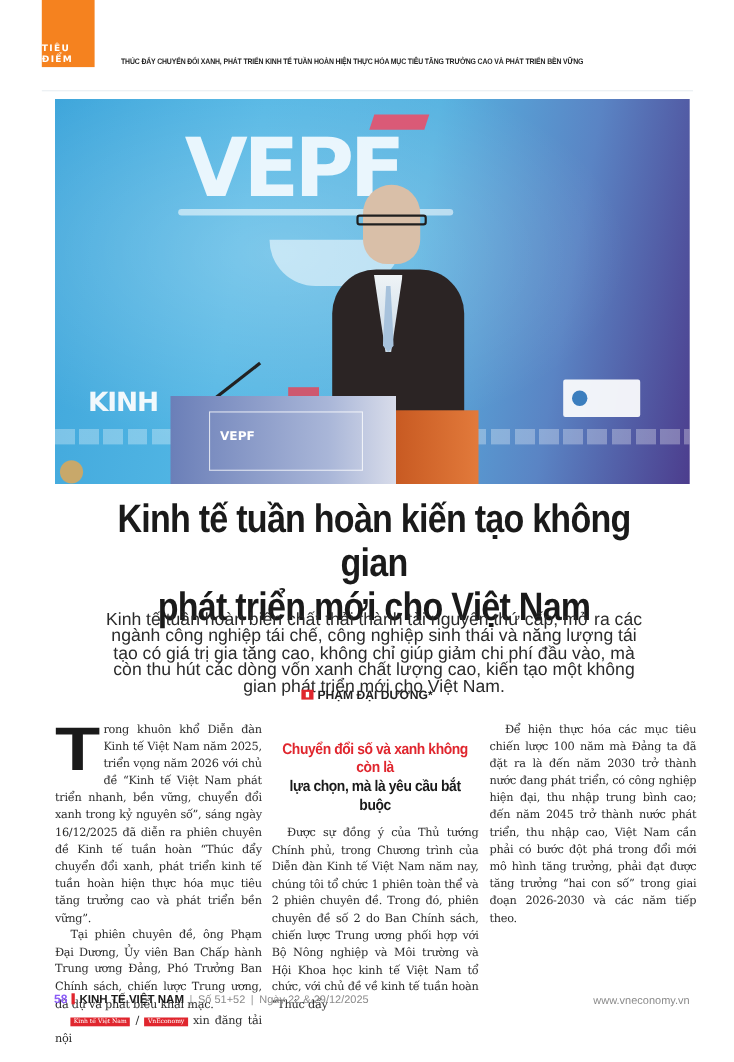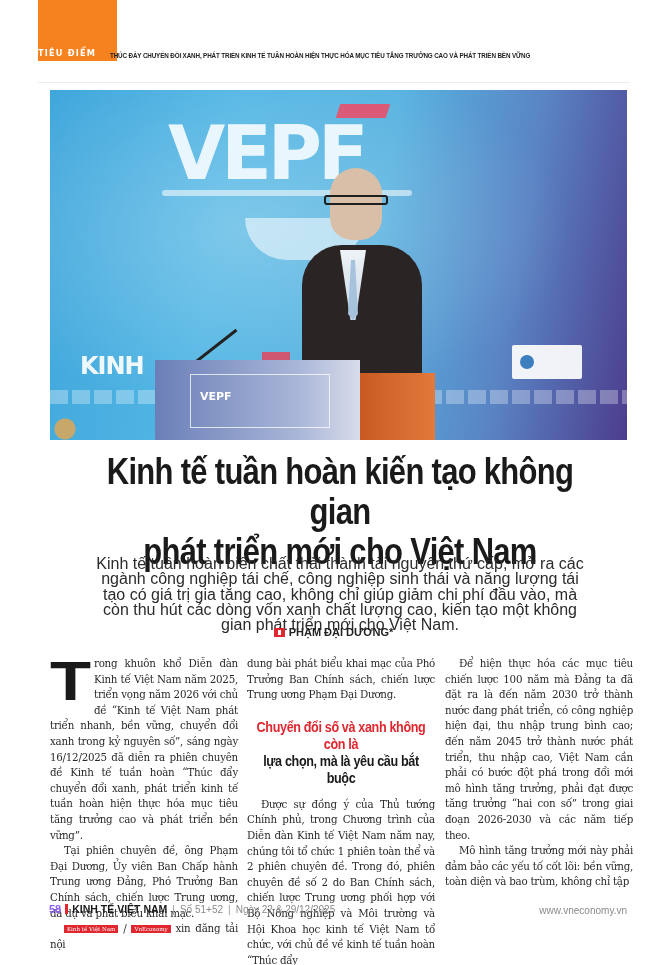--- a/index.html
+++ b/index.html
@@ -1,23 +1,23 @@
 <!DOCTYPE html>
 <html><head>
   <meta charset="utf-8">
   <style>
     * { margin: 0; padding: 0; box-sizing: border-box; }
     html, body { width: 667px; height: 965px; background: #ffffff; overflow: hidden; }
     body { position: relative; font-family: "Liberation Serif", serif; color: #2a2a2a; }
 
     
     .section-tag {
-      position: absolute; left: 38px; top: 0; width: 79px; height: 61px;
+      position: absolute; left: 38px; top: 0; width: 48px; height: 61px;
       background: #f5821f;
-      display: flex; align-items: flex-end; justify-content: flex-start;
+      display: flex; align-items: flex-end; justify-content: center;
       padding-bottom: 3px;
     }
     .section-tag span {
       color: #ffffff; font-family: "DejaVu Sans", sans-serif; font-weight: bold;
       font-size: 8.2px; letter-spacing: 1.2px;
     }
     .kicker {
       position: absolute; left: 110px; top: 51px; width: 520px;
       font-family: "Liberation Sans", sans-serif; font-weight: bold;
       font-size: 7.3px; letter-spacing: -0.15px; color: #222;
@@ -188,29 +188,27 @@
   <span class="dropcap">T</span>
   <p class="noindent">rong khuôn khổ Diễn đàn Kinh tế Việt Nam năm 2025, triển vọng năm 2026 với chủ đề “Kinh tế Việt Nam phát triển nhanh, bền vững, chuyển đổi xanh trong kỷ nguyên số”, sáng ngày 16/12/2025 đã diễn ra phiên chuyên đề Kinh tế tuần hoàn “Thúc đẩy chuyển đổi xanh, phát triển kinh tế tuần hoàn hiện thực hóa mục tiêu tăng trưởng cao và phát triển bền vững”.</p>
   <p>Tại phiên chuyên đề, ông Phạm Đại Dương, Ủy viên Ban Chấp hành Trung ương Đảng, Phó Trưởng Ban Chính sách, chiến lược Trung ương, đã dự và phát biểu khai mạc.</p>
   <p>
     <span class="badge">Kinh tế Việt Nam</span><span class="slash">/</span><span class="badge">VnEconomy</span>
     <span>xin đăng tải nội</span>
   </p>
 </div>
 
 <div class="col col2">
-  <p class="noindent">dung bài phát biểu khai mạc của Phó Trưởng Ban Chính sách, chiến lược Trung ương Phạm Đại Dương.</p>
   <h2 class="subhead">
     <span class="red">Chuyển đổi số và xanh không còn là</span>
     <span class="black">lựa chọn, mà là yêu cầu bắt buộc</span>
   </h2>
   <p>Được sự đồng ý của Thủ tướng Chính phủ, trong Chương trình của Diễn đàn Kinh tế Việt Nam năm nay, chúng tôi tổ chức 1 phiên toàn thể và 2 phiên chuyên đề. Trong đó, phiên chuyên đề số 2 do Ban Chính sách, chiến lược Trung ương phối hợp với Bộ Nông nghiệp và Môi trường và Hội Khoa học kinh tế Việt Nam tổ chức, với chủ đề về kinh tế tuần hoàn “Thúc đẩy</p>
 </div>
 
 <div class="col col3">
   <p>Để hiện thực hóa các mục tiêu chiến lược 100 năm mà Đảng ta đã đặt ra là đến năm 2030 trở thành nước đang phát triển, có công nghiệp hiện đại, thu nhập trung bình cao; đến năm 2045 trở thành nước phát triển, thu nhập cao, Việt Nam cần phải có bước đột phá trong đổi mới mô hình tăng trưởng, phải đạt được tăng trưởng “hai con số” trong giai đoạn 2026-2030 và các năm tiếp theo.</p>
-  <p>Mô hình tăng trưởng mới này phải đảm bảo các yếu tố cốt lõi: bền vững, toàn diện và bao trùm, không chỉ tập</p>
 </div>
 
 <div class="footer">
   <span class="page">58</span><span class="pub-mark"></span><span class="pub">KINH TẾ VIỆT NAM</span><span class="sep">|</span><span class="issue">Số 51+52</span><span class="sep">|</span><span class="issue">Ngày 22 &amp; 29/12/2025</span>
 </div>
 <div class="site">www.vneconomy.vn</div>
 
 </body></html>

